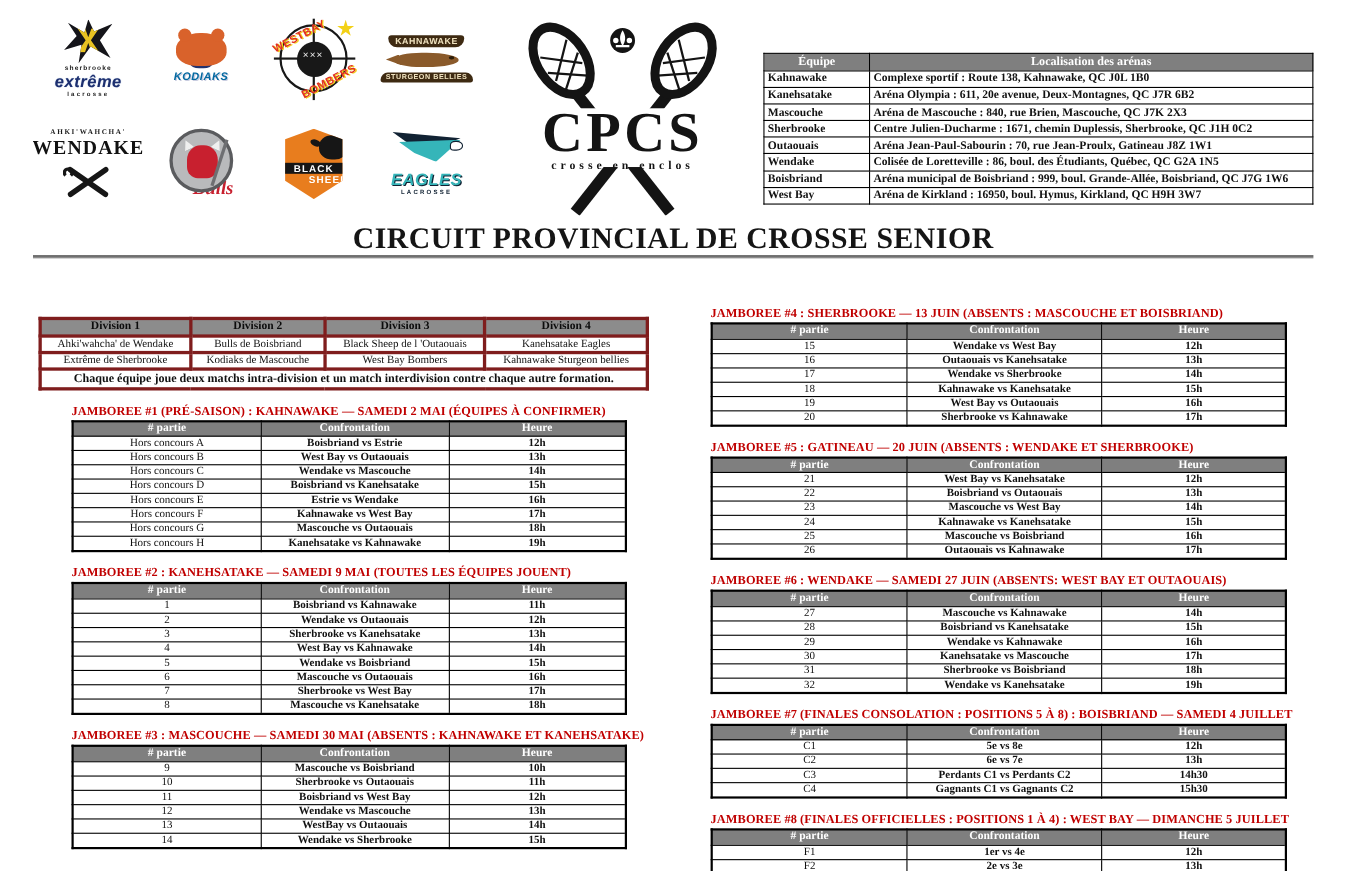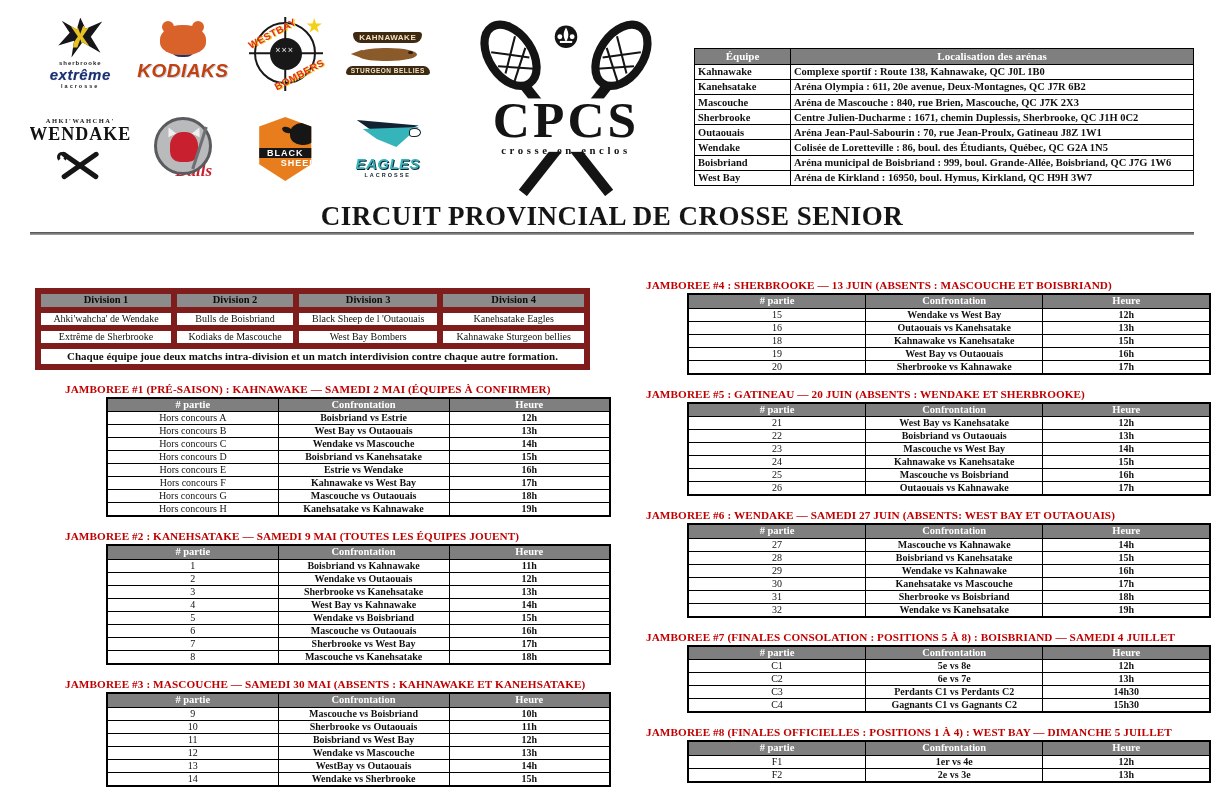--- a/index.html
+++ b/index.html
@@ -27,21 +27,21 @@
     clip-path: polygon(0 0,35% 0,50% 38%,65% 0,100% 0,62% 50%,100% 100%,65% 100%,50% 62%,35% 100%,0 100%,38% 50%); }
   .ext-sub { font-size: 6px; font-weight: bold; letter-spacing: 1px; color:#222; margin-top: 2px; }
   .ext-word { font-size: 15px; font-weight: 900; font-style: italic; color: #1d2f6f;
     text-shadow: 0 0 1px #9fb6d8; letter-spacing: .5px; }
   .ext-sub2 { font-size: 5.5px; font-weight: bold; letter-spacing: 2px; color:#222; }
 
   .kod-head { width: 46px; height: 30px; background: #d9622b; border-radius: 48% 48% 42% 42%; position: relative; }
   .kod-head::before, .kod-head::after { content:""; position:absolute; top:-4px; width:12px; height:12px; background:#d9622b; border-radius:50%; }
   .kod-head::before { left: 2px; } .kod-head::after { right: 2px; }
   .kod-snout { width: 20px; height: 10px; background: #23336e; border-radius: 40%; margin-top: -8px; }
-  .kod-word { font-size: 19px; font-weight: 900; font-style: italic; color: #c2410c; letter-spacing: .5px; margin-top: 3px; text-shadow: 1px 1px 0 #c9cde0; }
+  .kod-word { font-size: 10px; font-weight: 900; font-style: italic; color: #0369a1; letter-spacing: .5px; margin-top: 3px; text-shadow: 1px 1px 0 #c9cde0; }
 
   .bomb-wrap { position: relative; width: 78px; height: 78px; }
   .bomb-scope { position: absolute; left: 8px; top: 8px; width: 62px; height: 62px; border: 2px solid #181818; border-radius: 50%; }
   .bomb-scope::before { content:""; position:absolute; left:50%; top:-7px; width:1.5px; height:74px; background:#181818; transform: translateX(-50%); }
   .bomb-scope::after { content:""; position:absolute; top:50%; left:-7px; height:1.5px; width:74px; background:#181818; transform: translateY(-50%); }
   .bomb-ball { position: absolute; left: 24px; top: 24px; width: 32px; height: 32px; background: #181818; border-radius: 50%; }
   .bomb-ball::after { content:"×××"; position:absolute; left:5px; top:7px; color:#efefef; font-size:9px; letter-spacing:1px; }
   .bomb-star { position: absolute; right: 2px; top: 4px; width: 16px; height: 16px; background: #f3d117;
     clip-path: polygon(50% 0,61% 35%,98% 35%,68% 57%,79% 91%,50% 70%,21% 91%,32% 57%,2% 35%,39% 35%); }
   .bomb-top { position: absolute; left: 0; top: 14px; transform: rotate(-28deg); color: #e03024; font-weight: 900; font-size: 10px; letter-spacing: .5px; text-shadow: 1px 1px 0 #f3d117; }
@@ -102,29 +102,29 @@
   .sub-title { font-size: 13.5px; font-weight: bold; color: #c00000; letter-spacing: .3px; }
 
   
   .cols { position: absolute; left: 35px; top: 261px; width: 1155px; display: flex; gap: 56px; align-items: flex-start; }
   .col-left { width: 555px; }
   .col-right { width: 524px; padding-top: 5px; }
 
   
   .div-wrap { margin-top: 27px; }
   table.divisions { width: 100%; border-collapse: collapse; border: 2px solid #000; }
-  table.divisions th, table.divisions td { border: 6px solid #7f1d1d; text-align: center; font-size: 10px; line-height: 1.2; padding: 0 2px; }
+  table.divisions th, table.divisions td { border: 3px solid #7f1d1d; text-align: center; font-size: 10px; line-height: 1.2; padding: 0 2px; }
   table.divisions th { background: #8c8c8c; color: #0c0c0c; font-weight: bold; font-size: 10.5px; }
   table.divisions td.note-cell { font-weight: bold; font-size: 11px; padding: 1px 2px; }
 
   
   .jamb { margin-top: 13px; }
   .col-left .jamb { padding-left: 30px; padding-right: 20px; }
   .jamb-title { color: #c00000; font-weight: bold; font-size: 11.2px; letter-spacing: .1px; margin-bottom: 2px; white-space: nowrap; }
-  table.sched { width: 100%; border-collapse: collapse; border: 2px solid #000; margin-left: 41px; }
+  table.sched { width: 100%; border-collapse: collapse; border: 2px solid #000; }
   table.sched th, table.sched td { border: 1px solid #000; text-align: center; font-size: 10px; line-height: 1.2; padding: 0 2px; height: 12.5px; }
   table.sched th { background: #7f7f7f; color: #fff; font-weight: bold; font-size: 10.5px; }
   table.sched td.col-conf, table.sched td.col-heure { font-weight: bold; }
   table.sched .w-partie { width: 34%; }
   table.sched .w-conf { width: 34%; }
   table.sched .w-heure { width: 32%; }
 </style>
 </head>
 <body>
 
@@ -488,20 +488,25 @@
                   <td class="col-partie">15</td>
                   <td class="col-conf">Wendake vs West Bay</td>
                   <td class="col-heure">12h</td>
                 </tr>
                 <tr>
                   <td class="col-partie">16</td>
                   <td class="col-conf">Outaouais vs Kanehsatake</td>
                   <td class="col-heure">13h</td>
                 </tr>
                 <tr>
+                  <td class="col-partie">17</td>
+                  <td class="col-conf">Wendake vs Sherbrooke</td>
+                  <td class="col-heure">14h</td>
+                </tr>
+                <tr>
                   <td class="col-partie">18</td>
                   <td class="col-conf">Kahnawake vs Kanehsatake</td>
                   <td class="col-heure">15h</td>
                 </tr>
                 <tr>
                   <td class="col-partie">19</td>
                   <td class="col-conf">West Bay vs Outaouais</td>
                   <td class="col-heure">16h</td>
                 </tr>
                 <tr>

